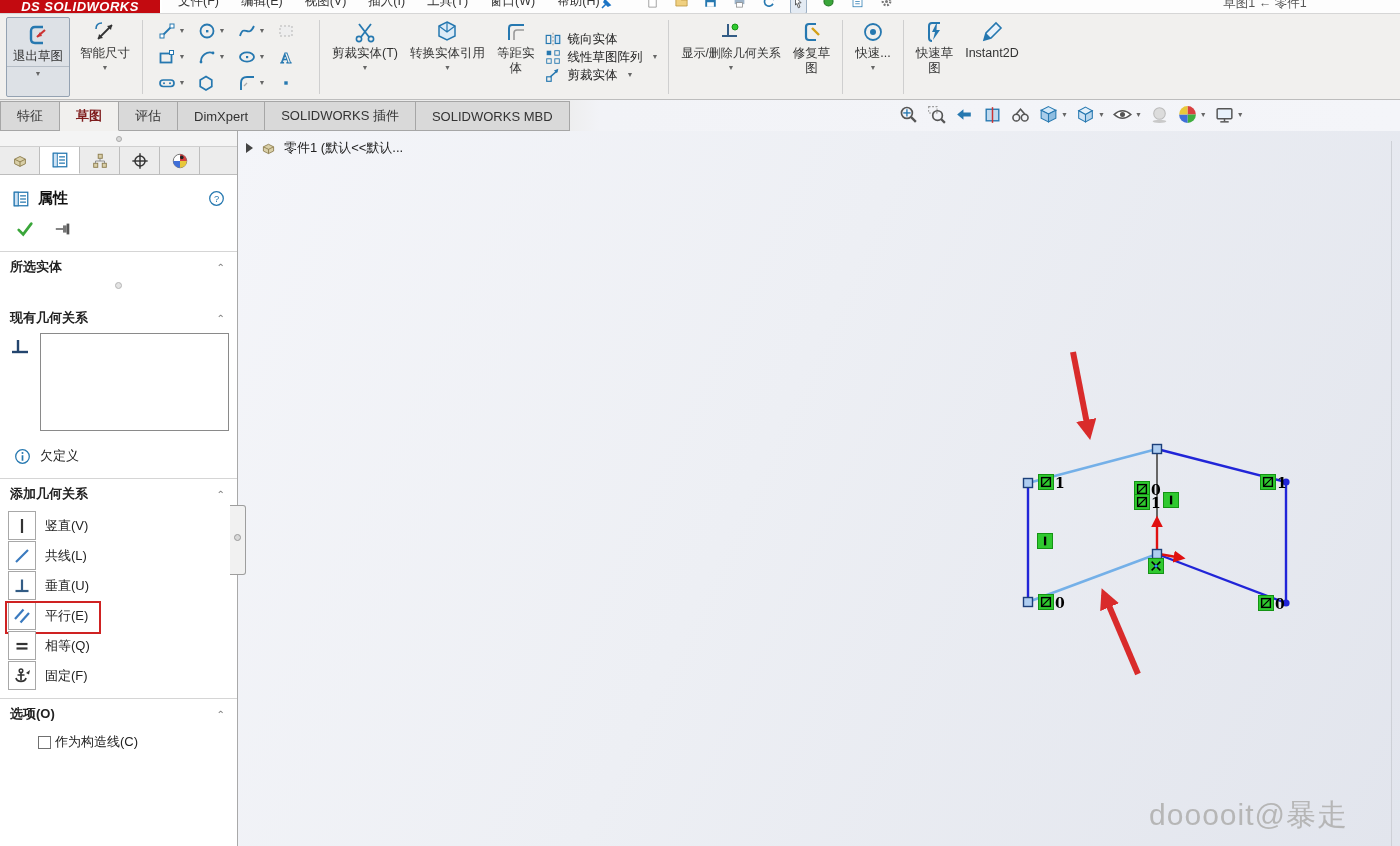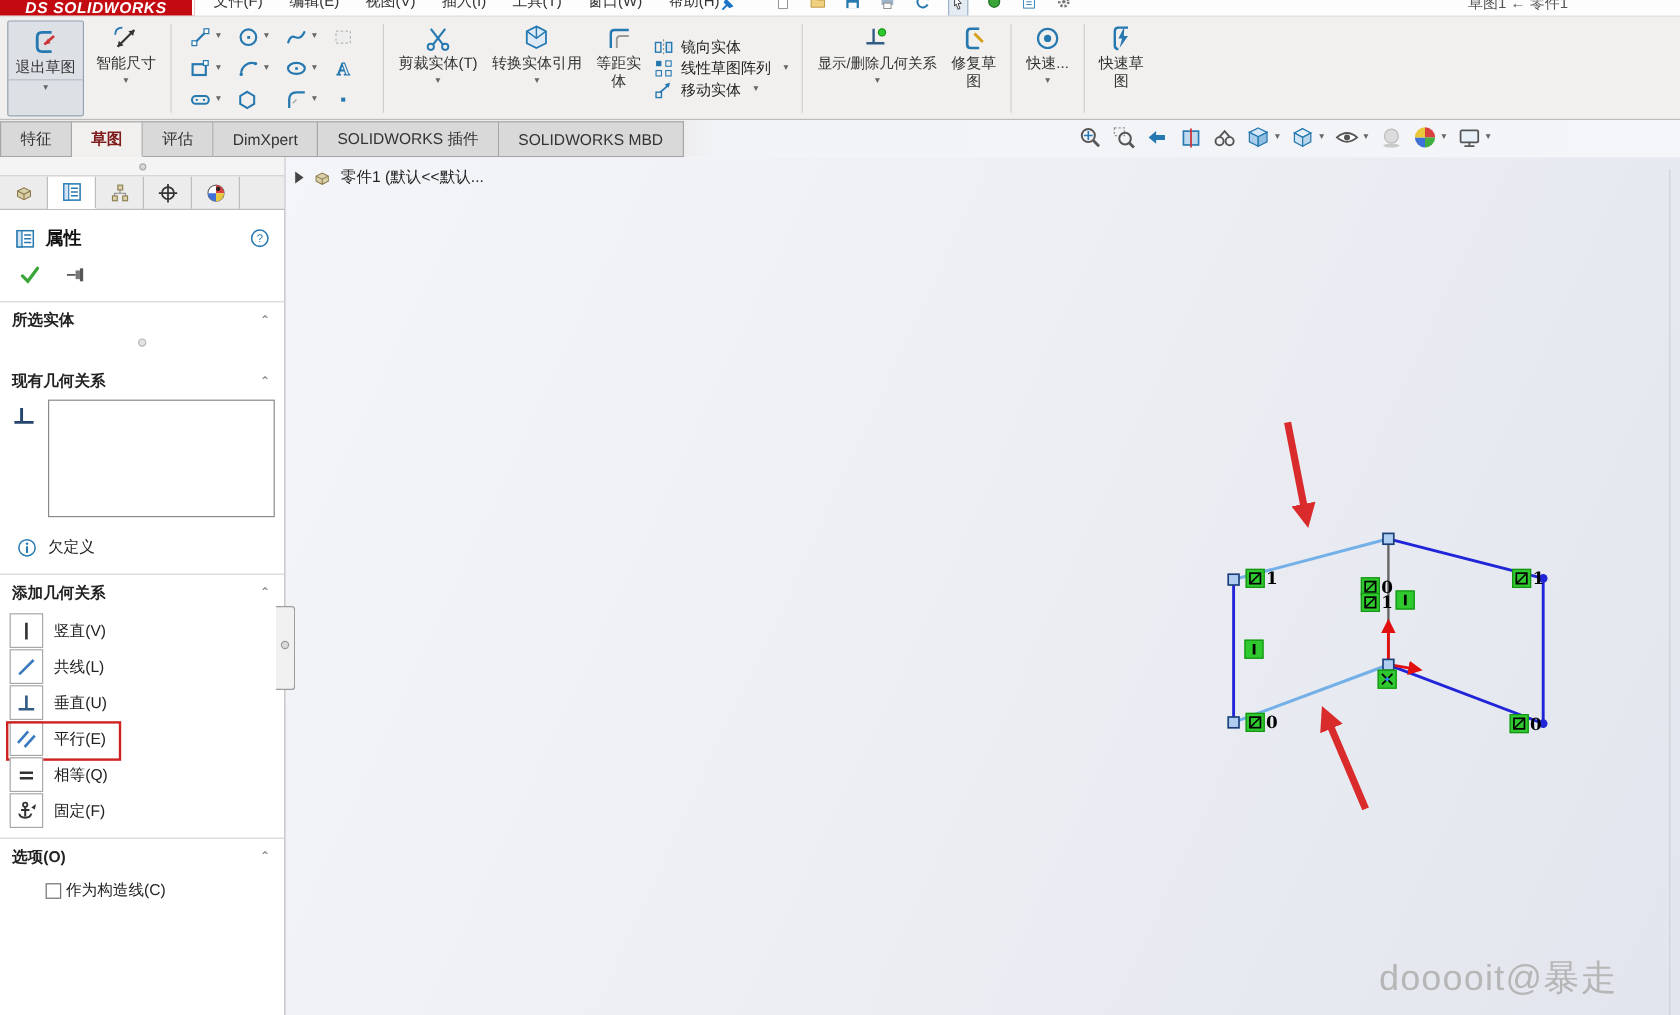--- a/index.html
+++ b/index.html
@@ -404,21 +404,21 @@
         <span class="caret">▼</span>
       </span>
       <span class="stackrow">
         <span class="ic" style="width:18px;height:18px">
           <svg viewBox="0 0 20 20">
             <rect x="3" y="12" width="5" height="5" fill="none" stroke="#2678b0" stroke-width="1.3"></rect>
             <line x1="7" y1="12" x2="15" y2="5" stroke="#2678b0" stroke-width="1.7"></line>
             <polygon points="16,3 11,5 14.5,8" fill="#2678b0"></polygon>
           </svg>
         </span>
-        <span class="lbl">移动实体</span>
+        <span class="lbl">剪裁实体</span>
         <span class="caret">▼</span>
       </span>
     </div>
   <div class="vsep"></div>
 
   <div class="bigbtn">
     <span class="ic">
       <svg viewBox="0 0 26 26">
           <line x1="10" y1="5" x2="10" y2="17" stroke="#335c85" stroke-width="2"></line>
           <line x1="4" y1="17" x2="19" y2="17" stroke="#335c85" stroke-width="2"></line>
@@ -459,20 +459,29 @@
     <span class="ic">
       <svg viewBox="0 0 26 26">
           <path d="M19,4 H11 Q8,4 8,7 V19 Q8,22 11,22" fill="none" stroke="#2678b0" stroke-width="2"></path>
           <polygon points="16,3 11,13 14,13 12,21 19,11 15.5,11" fill="#2678b0"></polygon>
         </svg>
     </span>
     <span class="lbl">快速草</span>
     <span class="lbl">图</span>
   </div>
 
+  <div class="bigbtn">
+    <span class="ic">
+      <svg viewBox="0 0 26 26">
+          <polygon points="5,21 7,14 17,4 22,9 12,19" fill="#eaf2fa" stroke="#2678b0" stroke-width="1.6"></polygon>
+          <polygon points="5,21 7,14 12,19" fill="#2678b0"></polygon>
+        </svg>
+    </span>
+    <span class="lbl">Instant2D</span>
+  </div>
 </div>
 
 <div class="tabrow">
   <div class="tabs" id="tabs">
       <span class="tab">特征</span>
       <span class="tab active">草图</span>
       <span class="tab">评估</span>
       <span class="tab">DimXpert</span>
       <span class="tab">SOLIDWORKS 插件</span>
       <span class="tab">SOLIDWORKS MBD</span>

